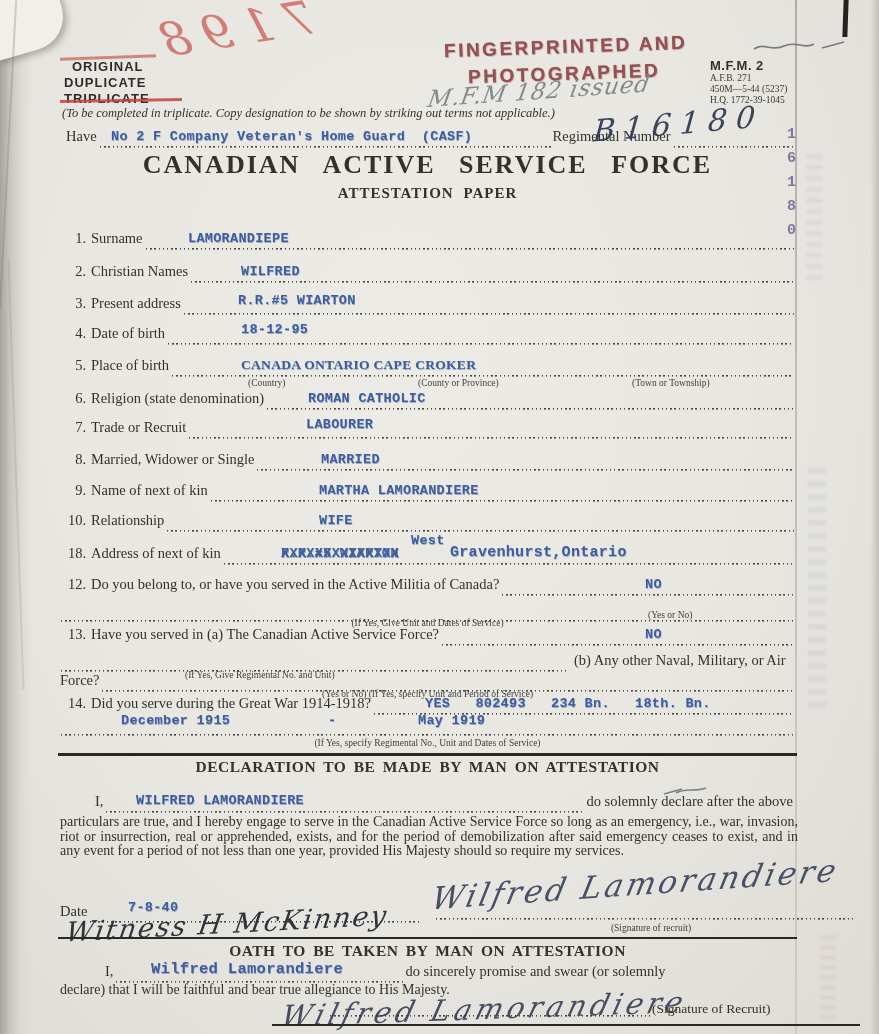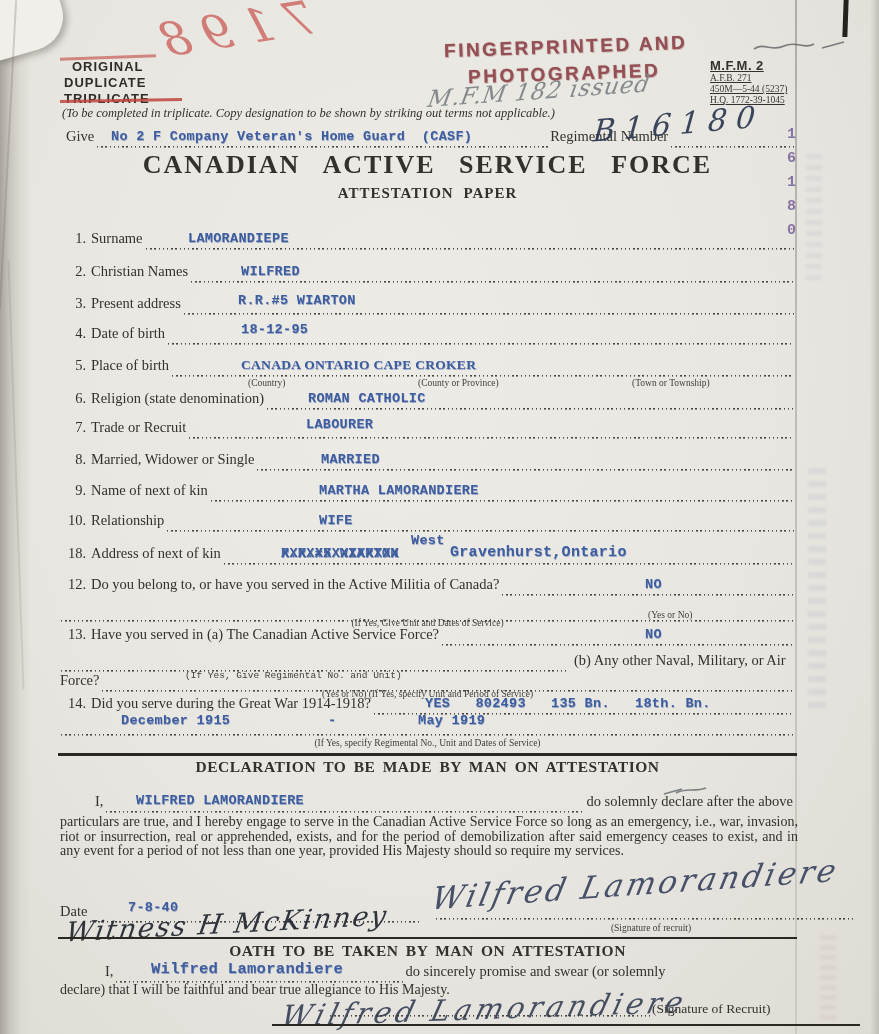--- a/index.html
+++ b/index.html
@@ -101,31 +101,31 @@
   <div class="copyline" style="left:64px;top:75px;">DUPLICATE</div>
   <div class="copyline" style="left:64px;top:91px;">TRIPLICATE</div>
   <div class="redline" style="left:60px;top:99px;width:122px;height:3px;transform:rotate(-1deg);"></div>
   <div class="redline" style="left:60px;top:56px;width:96px;height:3px;transform:rotate(-2deg);opacity:.6;"></div>
 
   <div class="stamp" style="left:444px;top:36px;">FINGERPRINTED  AND</div>
   <div class="stamp" style="left:468px;top:63px;">PHOTOGRAPHED</div>
 
   <div class="pencil-note hand">M.F.M 182 issued</div>
 
-  <div style="position:absolute;left:710px;top:58px;text-decoration:underline;">
+  <div style="position:absolute;left:710px;top:58px;">
     <div class="mfm-title">M.F.M. 2</div>
     <div class="mfm-line">A.F.B. 271</div>
     <div class="mfm-line">450M—5-44 (5237)</div>
     <div class="mfm-line">H.Q. 1772-39-1045</div>
   </div>
 
   <div style="position:absolute;left:62px;top:106px;font-size:12.5px;font-style:italic;">(To be completed in triplicate.   Copy designation to be shown by striking out terms not applicable.)</div>
 
   <div class="row" style="top:128px;">
-    <span class="lbl" style="margin-left:6px;">Give</span>
+    <span class="lbl" style="margin-left:6px;">Have</span>
     <span class="dots dfix" style="width:452px;"></span>
     <span class="lbl">Regimental Number</span>
     <span class="dots"></span>
     <span class="val typed" style="left:38px;">No 2 F Company Veteran's Home Guard  (CASF)</span>
   </div>
   <div class="reg-hand hand">B16180</div>
   <div class="vstamp">16180</div>
 
   <div class="title" style="top:185px;font-size:15px;letter-spacing:1px;word-spacing:5px;">ATTESTATION PAPER</div>
   <div class="title" style="top:150px;font-size:26px;letter-spacing:2px;word-spacing:15px;">CANADIAN ACTIVE SERVICE FORCE</div>
@@ -219,32 +219,32 @@
     <span class="num">13.</span>
     <span class="lbl">Have you served in (a) The Canadian Active Service Force?</span>
     <span class="dots"></span>
     <span class="val typed" style="left:572px;">NO</span>
   </div>
   <div class="sub" style="left:648px;top:610px;">(Yes or No)</div>
   <div class="row" style="top:652px;">
     <span class="dots dfix" style="width:508px;"></span>
     <span class="lbl" style="padding-left:4px;">(b) Any other Naval, Military, or Air</span>
   </div>
-  <div class="sub" style="left:185px;top:670px;font-family:Liberation Mono, monospace;">(If Yes, Give Regimental No. and Unit)</div>
+  <div class="sub" style="left:185px;top:670px;">(If Yes, Give Regimental No. and Unit)</div>
   <div class="row" style="top:672px;">
     <span class="lbl">Force?</span>
     <span class="dots"></span>
   </div>
   <div class="sub-center" style="top:689px;">(Yes or No) (If Yes, specify Unit and Period of Service)</div>
 
   <div class="row" style="top:695px;">
     <span class="num">14.</span>
     <span class="lbl">Did you serve during the Great War 1914-1918?</span>
     <span class="dots"></span>
-    <span class="val typed" style="left:352px;">YES   802493   135 Bn.   18th. Bn.</span>
+    <span class="val typed" style="left:352px;">YES   802493   234 Bn.   18th. Bn.</span>
   </div>
   <div class="row" style="top:712px;height:18px;">
     <span class="val typed" style="left:48px;bottom:2px;">December 1915</span>
     <span class="val typed" style="left:255px;bottom:2px;">-</span>
     <span class="val typed" style="left:345px;bottom:2px;">May 1919</span>
   </div>
   <div class="row" style="top:722px;height:14px;">
     <span class="dots"></span>
   </div>
   <div class="sub-center" style="top:738px;">(If Yes, specify Regimental No., Unit and Dates of Service)</div>

